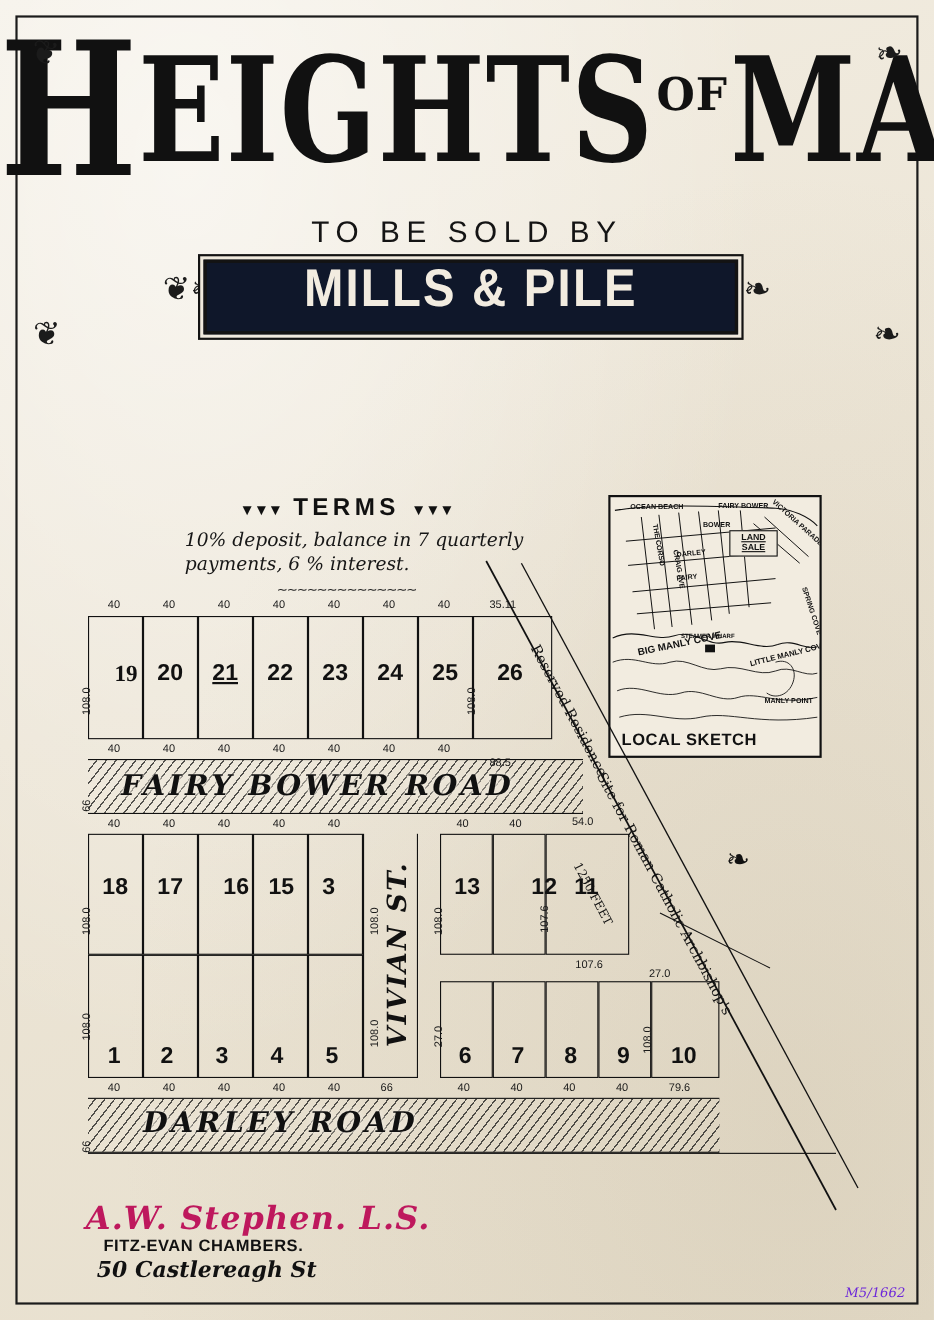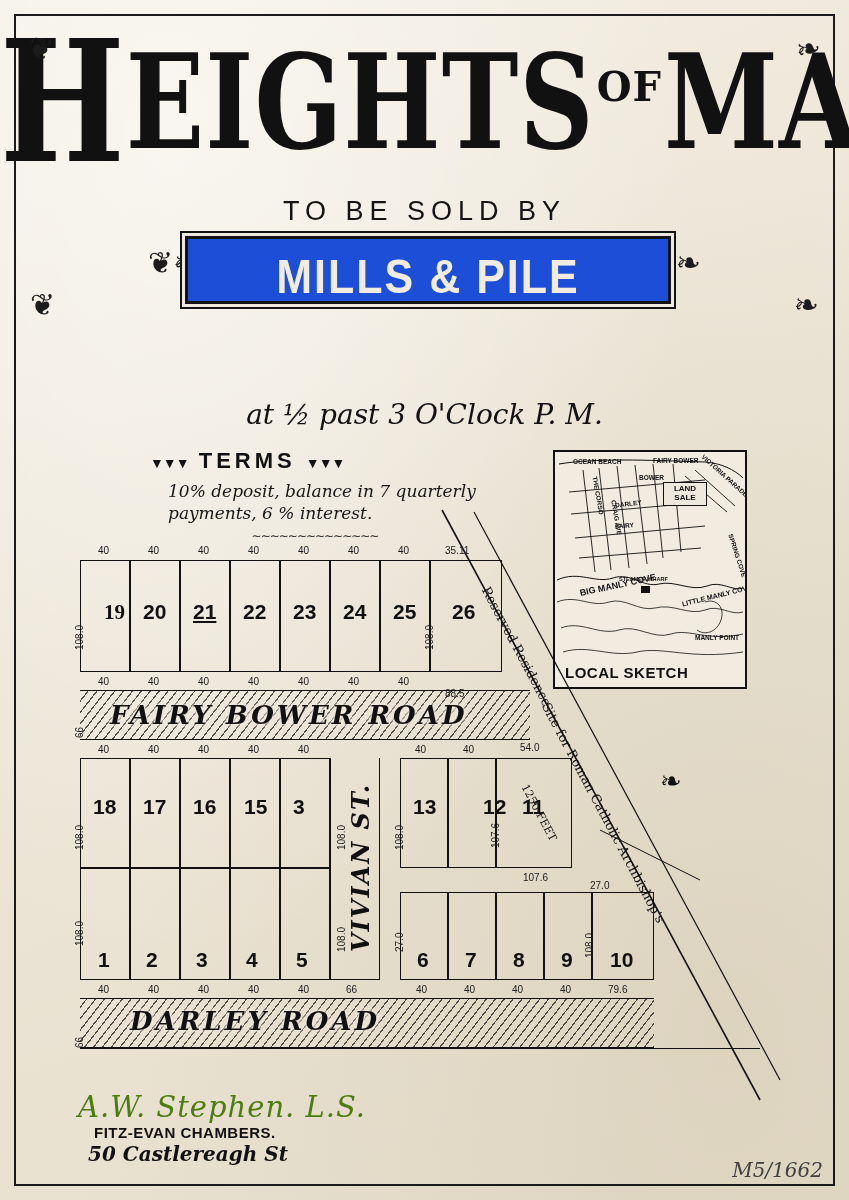--- a/index.html
+++ b/index.html
@@ -86,25 +86,25 @@
     font-weight: 500;
   }
 
   
   .banner {
     position: absolute;
     top: 236px;
     left: 185px;
     width: 480px;
     height: 62px;
-    background: #1d4ed8;
+    background: #0f172a;
     border: 3px solid #131313;
     box-shadow: 0 0 0 3px #efe9dd, 0 0 0 5px #131313;
     display: flex;
-    align-items: flex-end;
+    align-items: flex-start;
     justify-content: center;
   }
   .banner-text {
     color: #f2ece0;
     font-family: "Liberation Sans", sans-serif;
     font-weight: bold;
     font-size: 43px;
     letter-spacing: 2px;
     transform: scaleY(1.12);
   }
@@ -147,20 +147,21 @@
     left: 150px;
     width: 330px;
     text-align: left;
   }
   .terms-head {
     font-family: "Liberation Sans", sans-serif;
     font-weight: bold;
     font-size: 22px;
     letter-spacing: 4px;
     color: #111;
+    text-align: center;
   }
   .terms-body {
     margin-top: 6px;
     font-family: "DejaVu Serif", serif;
     font-style: italic;
     font-size: 17px;
     line-height: 1.32;
     color: #161616;
     padding-left: 18px;
   }
@@ -291,24 +292,24 @@
 
   
   .surveyor {
     position: absolute;
     left: 78px;
     top: 1090px;
     width: 330px;
   }
   .sv-name {
     font-family: "DejaVu Serif", serif;
-    font-weight: normal;
+    font-weight: bold;
     font-style: italic;
     font-size: 29px;
-    color: #4d7c0f;
+    color: #be185d;
     letter-spacing: 1px;
   }
   .sv-l2 {
     font-family: "Liberation Sans", sans-serif;
     font-weight: bold;
     font-size: 15px;
     color: #111;
     letter-spacing: 0.5px;
     margin-left: 16px;
   }
@@ -320,22 +321,22 @@
     color: #111;
     margin-left: 10px;
     margin-top: 1px;
   }
   .refno {
     position: absolute;
     right: 26px;
     bottom: 18px;
     font-family: "DejaVu Serif", serif;
     font-style: italic;
-    font-size: 20px;
-    color: #404040;
+    font-size: 12px;
+    color: #6d28d9;
   }
   .ghost {
     position: absolute;
     color: rgba(90,80,60,0.16);
     font-family: "Liberation Sans", sans-serif;
     font-weight: bold;
     font-size: 30px;
     letter-spacing: 3px;
     pointer-events: none;
   }
@@ -367,21 +368,20 @@
   <div class="flourish" style="right:30px; top:290px;">❧</div>
 
   <div class="subtitle-sold">TO BE SOLD BY</div>
 
   <div class="banner-orn left">❦❧</div>
   <div class="banner-orn right">❦❧</div>
   <div class="banner">
     <span class="banner-text">MILLS &amp; PILE</span>
   </div>
 
-  <div class="time-line">at ½ past 3 O'Clock P. M.</div>
 
   <div class="terms-block">
     <div class="terms-head">
       <span style="letter-spacing:-1px;font-size:14px;">▼▼▼</span>
       <span>TERMS</span>
       <span style="letter-spacing:-1px;font-size:14px;">▼▼▼</span>
     </div>
     <div class="terms-body">10% deposit, balance in 7 quarterly payments, 6 % interest.</div>
     <div class="terms-underline">∼∼∼∼∼∼∼∼∼∼∼∼∼∼</div>
   </div>
@@ -409,21 +409,21 @@
         <line x1="140" y1="18" x2="180" y2="54"></line>
       </g>
 
       <path d="M4,12 C40,6 90,8 150,10 C166,11 180,18 188,26" fill="none" stroke="#111" stroke-width="1"></path>
 
       <path d="M150,150 C162,146 170,156 166,168 C162,180 150,184 142,178" fill="none" stroke="#111" stroke-width="0.8"></path>
 
       <rect x="86" y="134" width="9" height="7" fill="#111"></rect>
     </svg>
 
-    <div class="landsale-box" style="left:108px; top:30px; width:36px;">
+    <div class="landsale-box" style="left:108px; top:30px; width:36px;text-decoration:underline;">
       <span>LAND SALE</span>
     </div>
 
     <div class="sk-lbl" style="left:18px; top:6px;">OCEAN BEACH</div>
     <div class="sk-lbl" style="left:98px; top:5px;">FAIRY BOWER</div>
     <div class="sk-lbl" style="left:84px; top:22px;">BOWER</div>
     <div class="sk-lbl" style="left:24px; top:40px; transform:rotate(80deg);">THE CORSO</div>
     <div class="sk-lbl" style="left:44px; top:62px; transform:rotate(80deg);">CRAIG AVE</div>
     <div class="sk-lbl" style="left:60px; top:48px; transform:rotate(-6deg);">DARLEY</div>
     <div class="sk-lbl" style="left:60px; top:70px; transform:rotate(-6deg);">FAIRY</div>
@@ -487,21 +487,21 @@
     <div class="dim vert" style="left:14px; top:238px;">66</div>
 
     <div class="blk" style="left:20px; top:258px; width:50px; height:110px;"></div>
     <div class="blk" style="left:70px; top:258px; width:50px; height:110px;"></div>
     <div class="blk" style="left:120px; top:258px; width:50px; height:110px;"></div>
     <div class="blk" style="left:170px; top:258px; width:50px; height:110px;"></div>
     <div class="blk" style="left:220px; top:258px; width:50px; height:110px;"></div>
 
     <div class="lotnum" style="left:33px; top:295px;">18</div>
     <div class="lotnum" style="left:83px; top:295px;">17</div>
-    <div class="lotnum" style="left:133px; top:295px;">16</div>
+    <div class="lotnum" style="left:143px; top:295px;">16</div>
     <div class="lotnum" style="left:184px; top:295px;">15</div>
     <div class="lotnum" style="left:233px; top:295px;">3</div>
 
     <div class="dim" style="left:38px; top:244px;">40</div>
     <div class="dim" style="left:88px; top:244px;">40</div>
     <div class="dim" style="left:138px; top:244px;">40</div>
     <div class="dim" style="left:188px; top:244px;">40</div>
     <div class="dim" style="left:238px; top:244px;">40</div>
 
     <div class="dim vert" style="left:14px; top:350px;">108.0</div>

